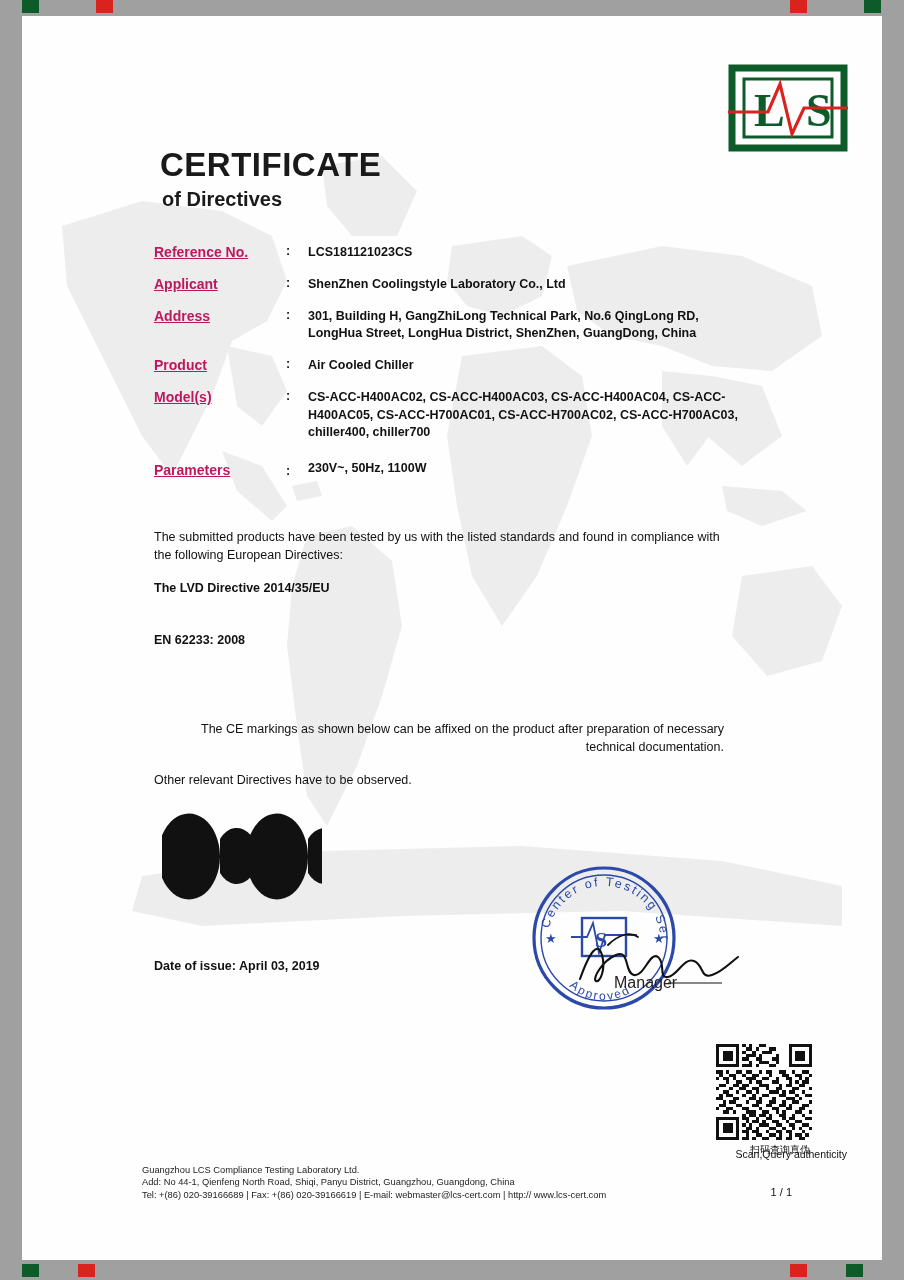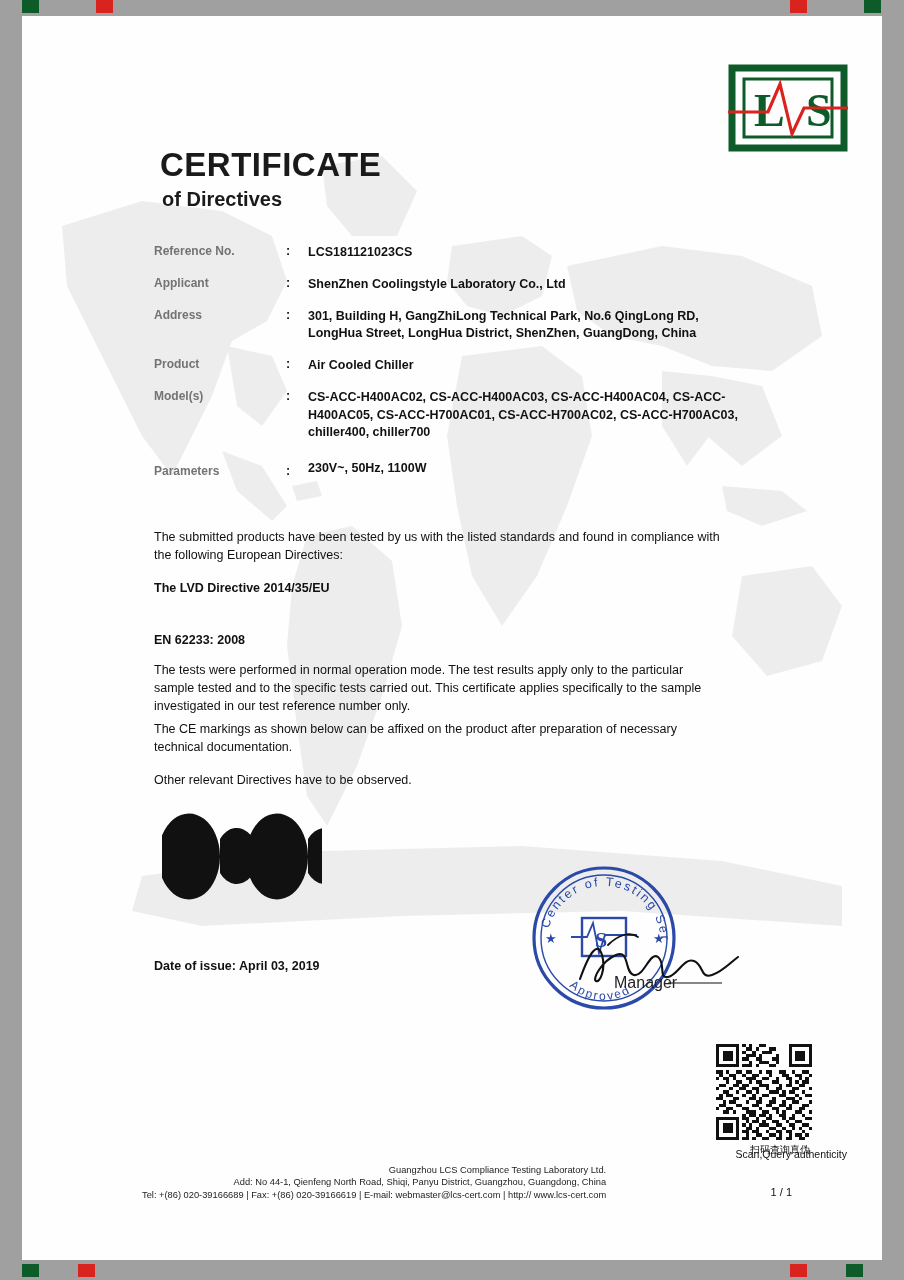--- a/index.html
+++ b/index.html
@@ -77,23 +77,24 @@
     left: 132px; top: 228px;
     width: 600px;
   }
   .field-row {
     display: flex;
     margin-bottom: 14px;
   }
   .field-label {
     width: 132px;
     flex: 0 0 132px;
-    font-size: 12px;
+    font-size: 14px;
     font-weight: bold;
-    color: #737373;
+    color: #be185d;
+    text-decoration: underline;
   }
   .field-colon {
     width: 22px;
     flex: 0 0 22px;
     font-size: 12.5px;
     font-weight: bold;
     color: #111;
   }
   .field-value {
     flex: 1 1 auto;
@@ -174,21 +175,20 @@
     color: #111;
   }
 
   
   .footer {
     position: absolute;
     left: 120px; bottom: 58px;
     font-size: 9.3px;
     color: #1c1c1c;
     line-height: 1.38;
-    text-align: right;
   }
 </style>
 </head>
 <body>
 
 <div class="page">
 
   <div class="corner-mark cm-green" style="left:22px; top:0;"></div>
   <div class="corner-mark cm-red" style="left:96px; top:0;"></div>
   <div class="corner-mark cm-red" style="left:790px; top:0;"></div>
@@ -282,23 +282,22 @@
       </div>
 
     </div>
 
     <div class="body-block" style="top:512px;">The submitted products have been tested by us with the listed standards and found in compliance with the following European Directives:</div>
 
     <div class="body-block bold" style="top:563px;">The LVD Directive 2014/35/EU</div>
 
     <div class="body-block bold" style="top:615px;">EN 62233: 2008</div>
 
-    <div class="body-block" style="top:645px;">The tests were performed in normal operation mode. The test results apply only to the particular sample tested and to the specific tests carried out. This certificate applies specifically to the sample investigated in our test reference number only.</div>
-
-    <div class="body-block" style="top:704px;">The CE markings as shown below can be affixed on the product after preparation of necessary technical documentation.</div>
+
+    <div class="body-block" style="top:704px;text-align:right;">The CE markings as shown below can be affixed on the product after preparation of necessary technical documentation.</div>
 
     <div class="body-block" style="top:755px;">Other relevant Directives have to be observed.</div>
 
     <svg class="ce-mark" viewBox="0 0 160 90">
       <path d="M58 45 A31 43 0 1 0 58 46 L58 28 A21 28 0 1 1 58 62 Z" fill="#111"></path>
       <path d="M146 45 A31 43 0 1 0 146 46 L146 28 A21 28 0 1 1 146 62 Z" fill="#111"></path>
       <rect x="112" y="37" width="30" height="12" fill="#111"></rect>
     </svg>
 
     <div class="date-line">Date of issue: April 03, 2019</div>

